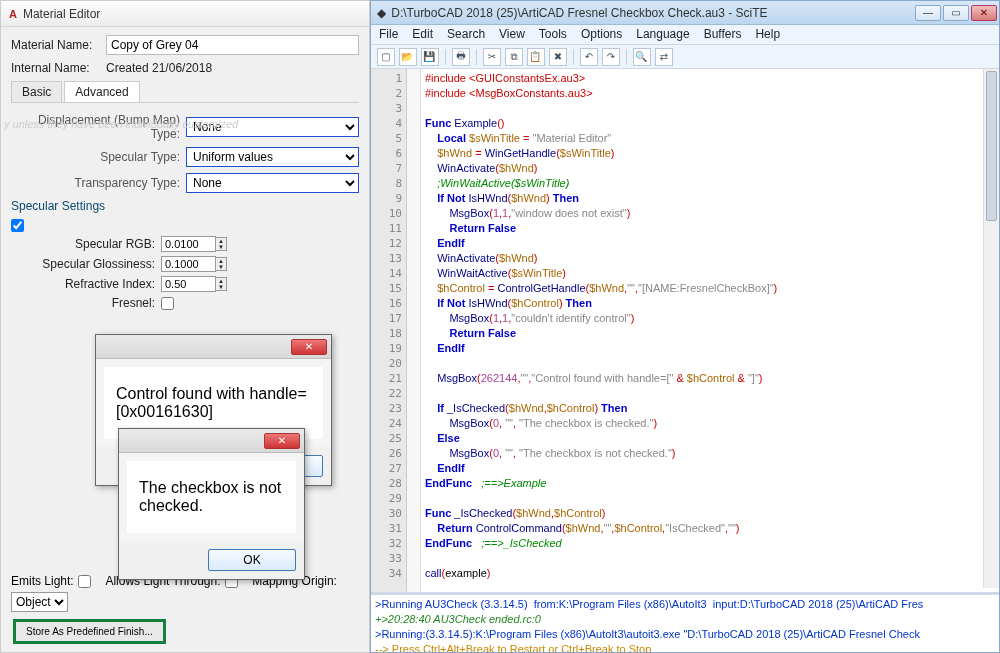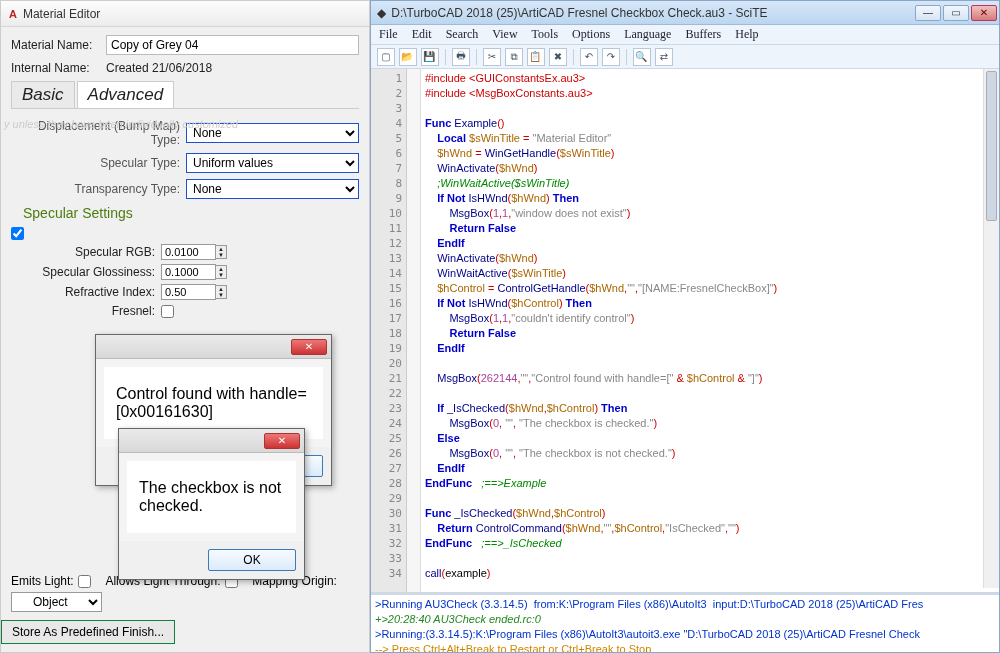--- a/index.html
+++ b/index.html
@@ -6,57 +6,57 @@
 body { width: 1000px; height: 653px; overflow: hidden; background: #fff; position: relative; }
 
 
 .left-pane { position: absolute; left: 0; top: 0; width: 370px; height: 653px; background: #f0f0f0; border: 1px solid #ccc; }
 .me-title { background: linear-gradient(#fdfdfd,#ececec); border-bottom: 1px solid #d6d6d6; height: 26px; padding: 4px 8px; font-size: 12px; color: #333; display:flex; align-items:center; gap:6px;}
 .me-title .icon { color:#b22; font-weight:bold; font-size:11px;}
 .me-body { padding: 8px 10px; font-size: 12px; color: #222; }
 .field-row { display: flex; align-items: center; margin-bottom: 6px; }
 .field-row label { width: 95px; }
 .field-row input[type=text] { flex:1; border:1px solid #bbb; padding:2px 4px; font-size:12px; background:#fff; }
-.tabs { display:flex; border-bottom:1px solid #ccc; margin:4px 0 10px 0; font-size:17px;font-style:italic;}
+.tabs { display:flex; border-bottom:1px solid #ccc; margin:4px 0 10px 0; font-size:12px;}
 .tab { padding:3px 10px; border:1px solid #ccc; border-bottom:none; background:#eaeaea; margin-right:2px; cursor:pointer;}
 .tab.active { background:#fff; }
 .adv-row { display:flex; align-items:center; margin-bottom:6px; font-size:12px; color:#333;}
 .adv-row label { width: 175px; text-align:right; padding-right:6px; color:#555;}
 .adv-row select { flex:1; border:1px solid #1d4ed8; font-size:12px; padding:1px 2px; background:#fff;}
-.group-title { font-size:14px; color:#4d7c0f; margin:6px 12px;}
+.group-title { font-size:12px; color:#0c4a6e; margin:6px 0;}
 .spec-row { display:flex; align-items:center; margin-bottom:4px;}
 .spec-row label { width:150px; text-align:right; padding-right:6px; font-size:12px;}
 .spec-row input[type=checkbox]{ }
 .spec-row input[type=text]{ width:55px; border:1px solid #999; font-size:11px; padding:1px 3px; text-align:left;}
 .spin { display:inline-flex; flex-direction:column; margin-left:0; border:1px solid #999; border-left:none;}
 .spin span { font-size:6px; line-height:6px; padding:0 2px; background:#eee; cursor:pointer;}
 .bottom-row { display:flex; align-items:center; gap:4px; font-size:12px; position:absolute; bottom:40px; left:10px; right:10px; flex-wrap:wrap;}
 .bottom-row input[type=checkbox]{}
-.store-btn { position:absolute; bottom:8px; left:0; border:1px solid #15803d; background:#e8e8e8; padding:4px 10px; font-size:12px; cursor:pointer;}
-.mapsel { border:1px solid #999; font-size:12px; padding:1px 17px; background:#fff;}
+.store-btn { position:absolute; bottom:8px; left:12px; border:3px solid #15803d; background:#e8e8e8; padding:4px 10px; font-size:10px; cursor:pointer;}
+.mapsel { border:1px solid #999; font-size:12px; padding:1px 0; background:#fff;}
 
 
 .dlg { position:absolute; background:#f4f4f4; border:1px solid #666; box-shadow:2px 2px 6px rgba(0,0,0,.3);}
 .dlg .titlebar { height:24px; background:linear-gradient(#eaeaea,#d8d8d8); display:flex; justify-content:flex-end; align-items:center; padding:0 4px; border-bottom:1px solid #bbb;}
 .dlg .titlebar .close { width:36px; height:16px; border:1px solid #a33; background:linear-gradient(#e77,#c33); color:#fff; font-size:10px; text-align:center; line-height:14px; border-radius:2px; cursor:pointer;}
 .dlg .content { padding:18px 12px; font-size:16px; background:#fff; margin:8px; min-height:40px; display:flex; align-items:center;}
 .dlg .btnrow { display:flex; justify-content:flex-end; padding:8px; background:#f0f0f0;}
 .dlg .btnrow button { width:88px; padding:3px 0; font-size:12px; border:1px solid #3a7ab8; background:linear-gradient(#f8fbff,#dbeafc); cursor:pointer; border-radius:2px;}
 .dlg1 { left:95px; top:334px; width:237px;}
 .dlg2 { left:118px; top:428px; width:187px;}
 
 
 .right-pane { position:absolute; left:370px; top:0; right:0; height:653px; border:1px solid #87a8c8; background:#fff; display:flex; flex-direction:column;}
 .sc-title { height:24px; background:linear-gradient(#d7e7f7,#bcd6f0); display:flex; align-items:center; justify-content:space-between; padding:0 2px 0 6px; font-size:12px; color:#333; border-bottom:1px solid #9fbad6;}
 .sc-title .left { display:flex; align-items:center; gap:5px;}
 .sc-title .wbtns { display:flex; gap:2px;}
 .sc-title .wbtn { width:26px; height:16px; border:1px solid #89a8c6; background:linear-gradient(#f1f7fd,#d6e6f6); font-size:10px; display:flex; align-items:center; justify-content:center; cursor:pointer; border-radius:2px;}
 .sc-title .wbtn.close { background:linear-gradient(#f2c0bf,#d67c79); border-color:#b36; color:#600;}
 .sc-menu { height:20px; background:#eef4fb; display:flex; gap:14px; padding:2px 8px; font-size:12px; color:#223; border-bottom:1px solid #cfd9e5;}
-.sc-menu span { cursor:pointer;font-family:Liberation Serif, serif;}
+.sc-menu span { cursor:pointer;}
 .sc-tool { height:24px; background:#eef4fb; display:flex; align-items:center; gap:4px; padding:2px 6px; border-bottom:1px solid #cfd9e5;}
 .tbtn { width:18px; height:18px; border:1px solid #b7c6d8; background:#fff; font-size:10px; display:flex; align-items:center; justify-content:center; cursor:pointer; color:#456;}
 .tsep { width:1px; height:16px; background:#c4d0de; margin:0 2px;}
 .editor-wrap { flex:1; display:flex; overflow:hidden; position:relative; background:#fff;}
 .gutter { width:36px; background:#e8e8e8; border-right:1px solid #ccc; font-family:Consolas,monospace; font-size:11px; color:#888; text-align:right; padding:2px 4px 2px 0; line-height:15px; white-space:pre;}
 .fold { width:14px; background:#f6f6f6; border-right:1px solid #ddd;}
 .code { flex:1; font-family:Consolas,monospace; font-size:11px; line-height:15px; padding:2px 4px; white-space:pre; overflow:hidden; color:#000;}
 .code .kw { color:#0000cc; font-weight:bold;}
 .code .fn { color:#000088;}
 .code .str { color:#888888;}

